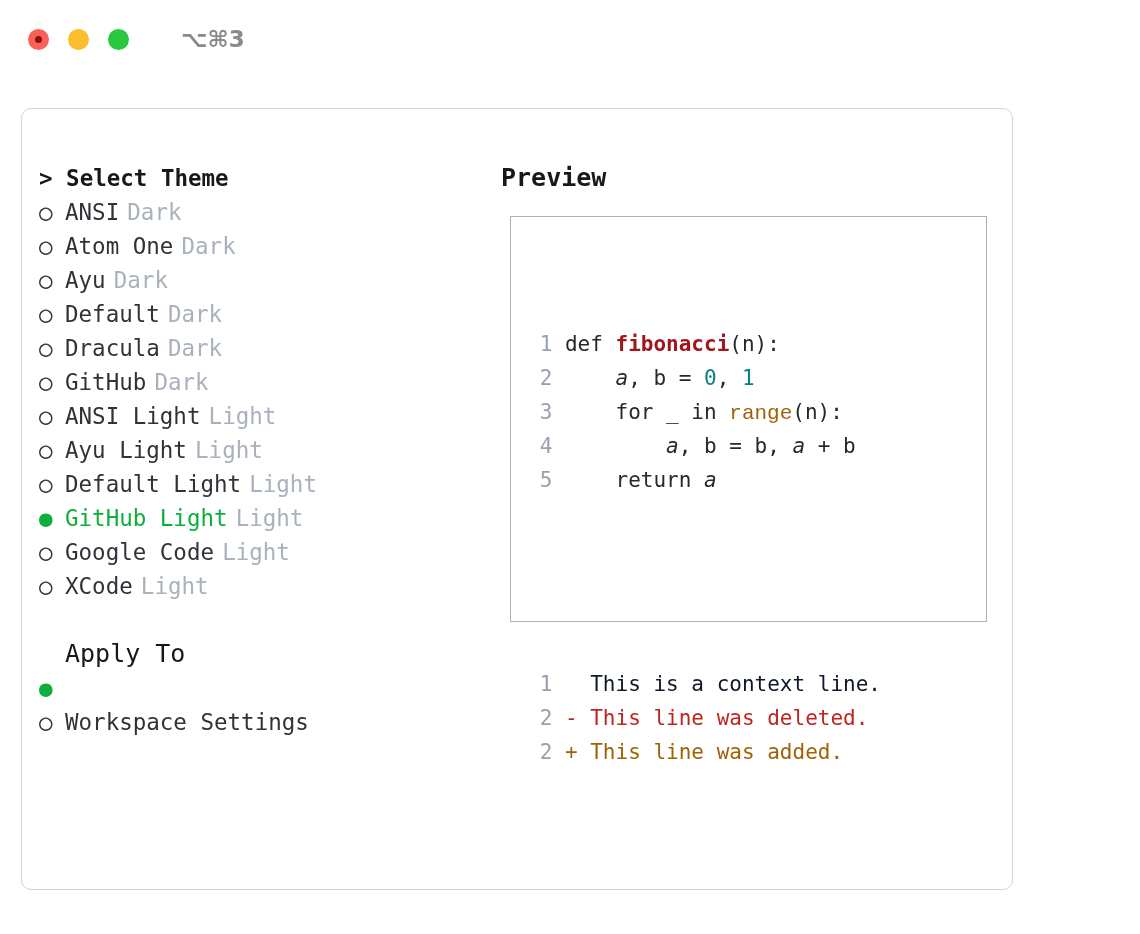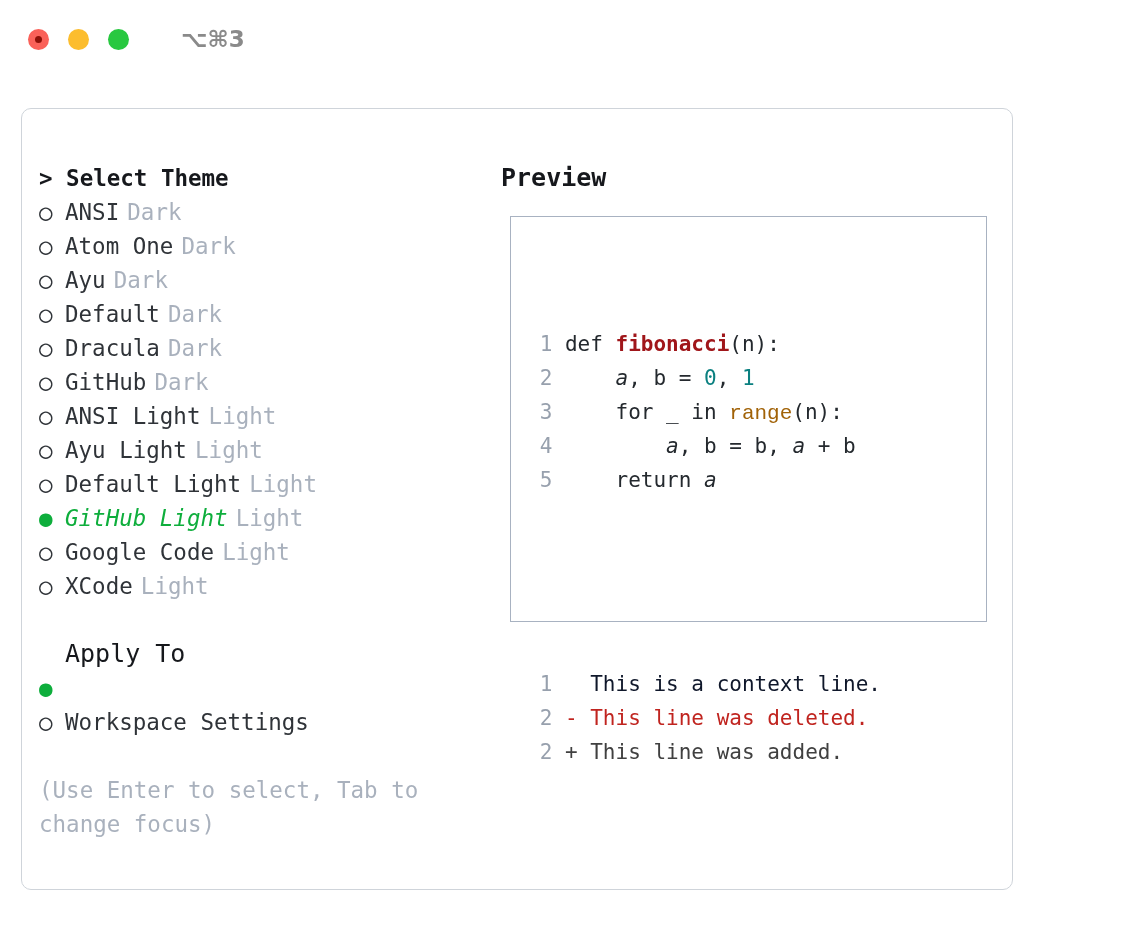--- a/index.html
+++ b/index.html
@@ -122,21 +122,21 @@
   .bullet {
     display: inline-block;
     width: 26px;
     flex: 0 0 26px;
     font-size: 22.5px;
     line-height: 34px;
     color: #2f3338;
   }
   .bullet.sel { color: #0eae3c; }
   .row-label { color: #2f3338; }
-  .row.selected .row-label { color: #0eae3c; font-style: italic; }
+  .row.selected .row-label { color: #0eae3c; }
   .row-tag {
     color: #a9b1bd;
     margin-left: 0.6ch;
   }
 
   .spacer-row { height: 34px; }
 
   .apply-title {
     font-size: 25px;
     color: #16181c;
@@ -209,21 +209,21 @@
   .tok-fn    { color: #a0161a; font-weight: 700; }
   .tok-num   { color: #0b8080; }
   .tok-builtin { color: #a16207; font-family: Liberation Mono, monospace; }
   .tok-var   { color: #24292e; font-style: italic; }
   .tok-punc  { color: #24292e; }
 
   .blank-line { height: 34px; }
 
   .diff-ctx { color: #0f172a; }
   .diff-del { color: #c0241f; }
-  .diff-add { color: #404040; }
+  .diff-add { color: #a16207; }
   .diff-sign { display: inline-block; width: 1ch; }
 </style>
 </head>
 <body>
 
 <div class="page">
 
   <div class="titlebar">
     <div class="lights">
       <span class="light red"></span>
@@ -257,21 +257,20 @@
 
         <div class="spacer-row"></div>
 
         <div class="apply-title">Apply To</div>
 
         <div class="apply-list">
             <div class="row selected"><span class="bullet sel">●</span></div>
             <div class="row"><span class="bullet">○</span><span class="row-label">Workspace Settings</span></div>
           </div>
 
-        <div class="hint">(Use Enter to select, Tab to change focus)</div>
       </div>
 
       <div class="right-col">
         <div class="preview-title">Preview</div>
 
         <div class="code-box">
           <div class="code-body">
             <div id="code-snippet"><div class="cline"><span class="lnum">1</span><span class="ctext"><span class="tok-kw">def </span><span class="tok-fn">fibonacci</span><span class="tok-punc">(n):</span></span></div><div class="cline"><span class="lnum">2</span><span class="ctext"><span class="tok-plain">    </span><span class="tok-var">a</span><span class="tok-punc">, </span><span class="tok-plain">b</span><span class="tok-punc"> = </span><span class="tok-num">0</span><span class="tok-punc">, </span><span class="tok-num">1</span></span></div><div class="cline"><span class="lnum">3</span><span class="ctext"><span class="tok-kw">    for _ in </span><span class="tok-builtin">range</span><span class="tok-punc">(n):</span></span></div><div class="cline"><span class="lnum">4</span><span class="ctext"><span class="tok-plain">        </span><span class="tok-var">a</span><span class="tok-punc">, b = b, </span><span class="tok-var">a</span><span class="tok-punc"> + b</span></span></div><div class="cline"><span class="lnum">5</span><span class="ctext"><span class="tok-kw">    return </span><span class="tok-var">a</span></span></div></div>
             <div class="blank-line"></div>
             <div id="diff-snippet"><div class="cline"><span class="lnum">1</span><span class="ctext diff-ctx"><span class="diff-sign"> </span><span> This is a context line.</span></span></div><div class="cline"><span class="lnum">2</span><span class="ctext diff-del"><span class="diff-sign">-</span><span> This line was deleted.</span></span></div><div class="cline"><span class="lnum">2</span><span class="ctext diff-add"><span class="diff-sign">+</span><span> This line was added.</span></span></div></div>

